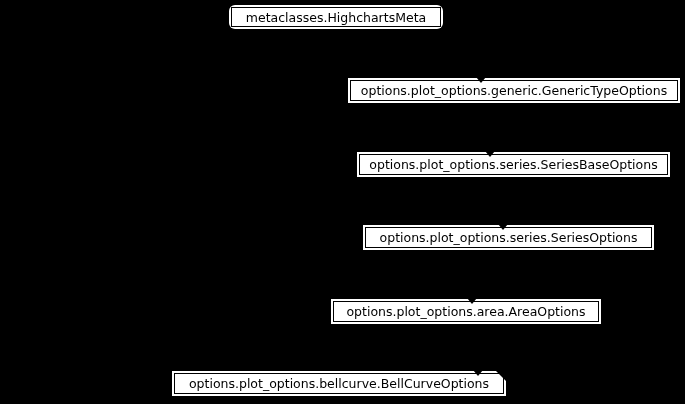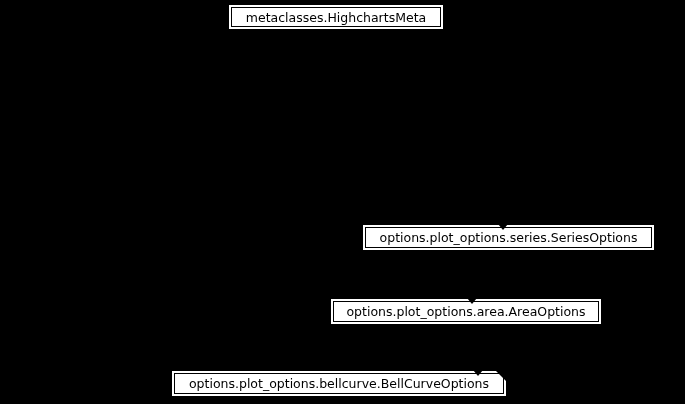--- a/index.html
+++ b/index.html
@@ -52,24 +52,26 @@
     background: #000000;
     clip-path: polygon(0 0, 100% 0, 100% 100%);
     z-index: 2;
   }
 </style>
 </head>
 <body>
 
 <div id="diagram">
 
-  <div class="node" style="left: 229px; top: 5px; width: 214px; height: 24px;">metaclasses.HighchartsMeta</div>
+  <div class="node" style="left: 229px; top: 5px; width: 214px; height: 24px; border-radius: 6px;">metaclasses.HighchartsMeta</div>
 
 
+  <div class="node" style="left: 348px; top: 78px; width: 332px; height: 25px;">options.plot_options.generic.GenericTypeOptions</div>
 
+  <div class="node" style="left: 357px; top: 152px; width: 313px; height: 25px;">options.plot_options.series.SeriesBaseOptions</div>
 
 
   <div class="node" style="left: 363px; top: 225px; width: 291px; height: 25px;">options.plot_options.series.SeriesOptions</div>
 
   <div class="node" style="left: 331px; top: 299px; width: 270px; height: 25px;">options.plot_options.area.AreaOptions</div>
 
   <div class="node" style="left: 172px; top: 371px; width: 334px; height: 25px;">options.plot_options.bellcurve.BellCurveOptions</div>
 
   <div class="arrowhead" style="left: 186px; top: 77px;"></div>
   <div class="arrowhead" style="left: 476px; top: 77px;"></div>

